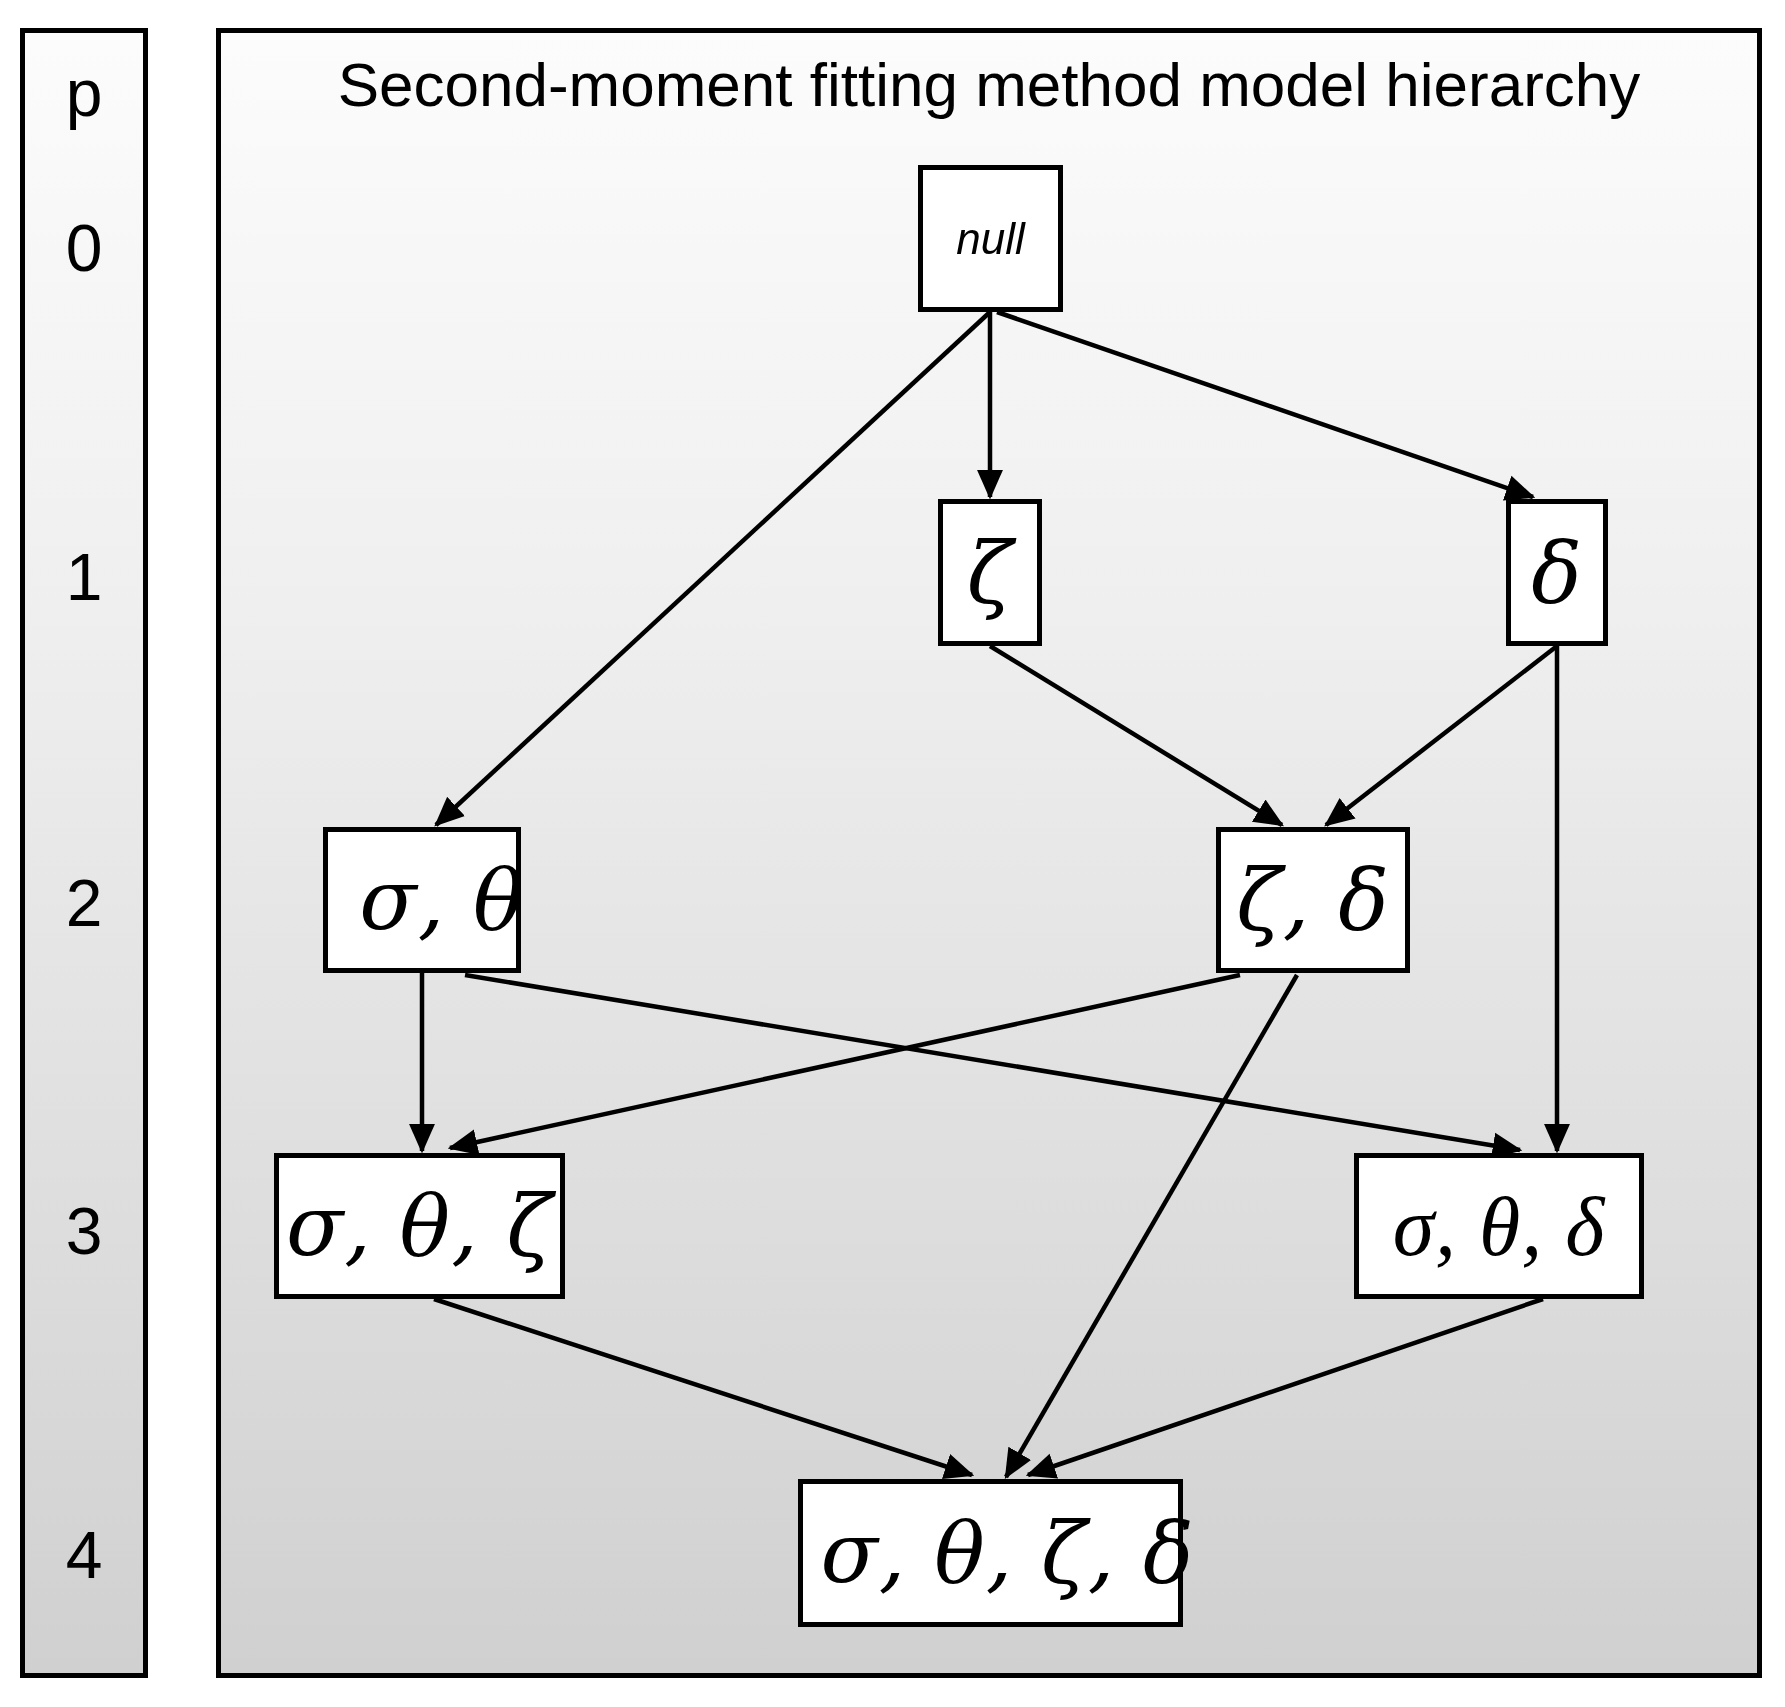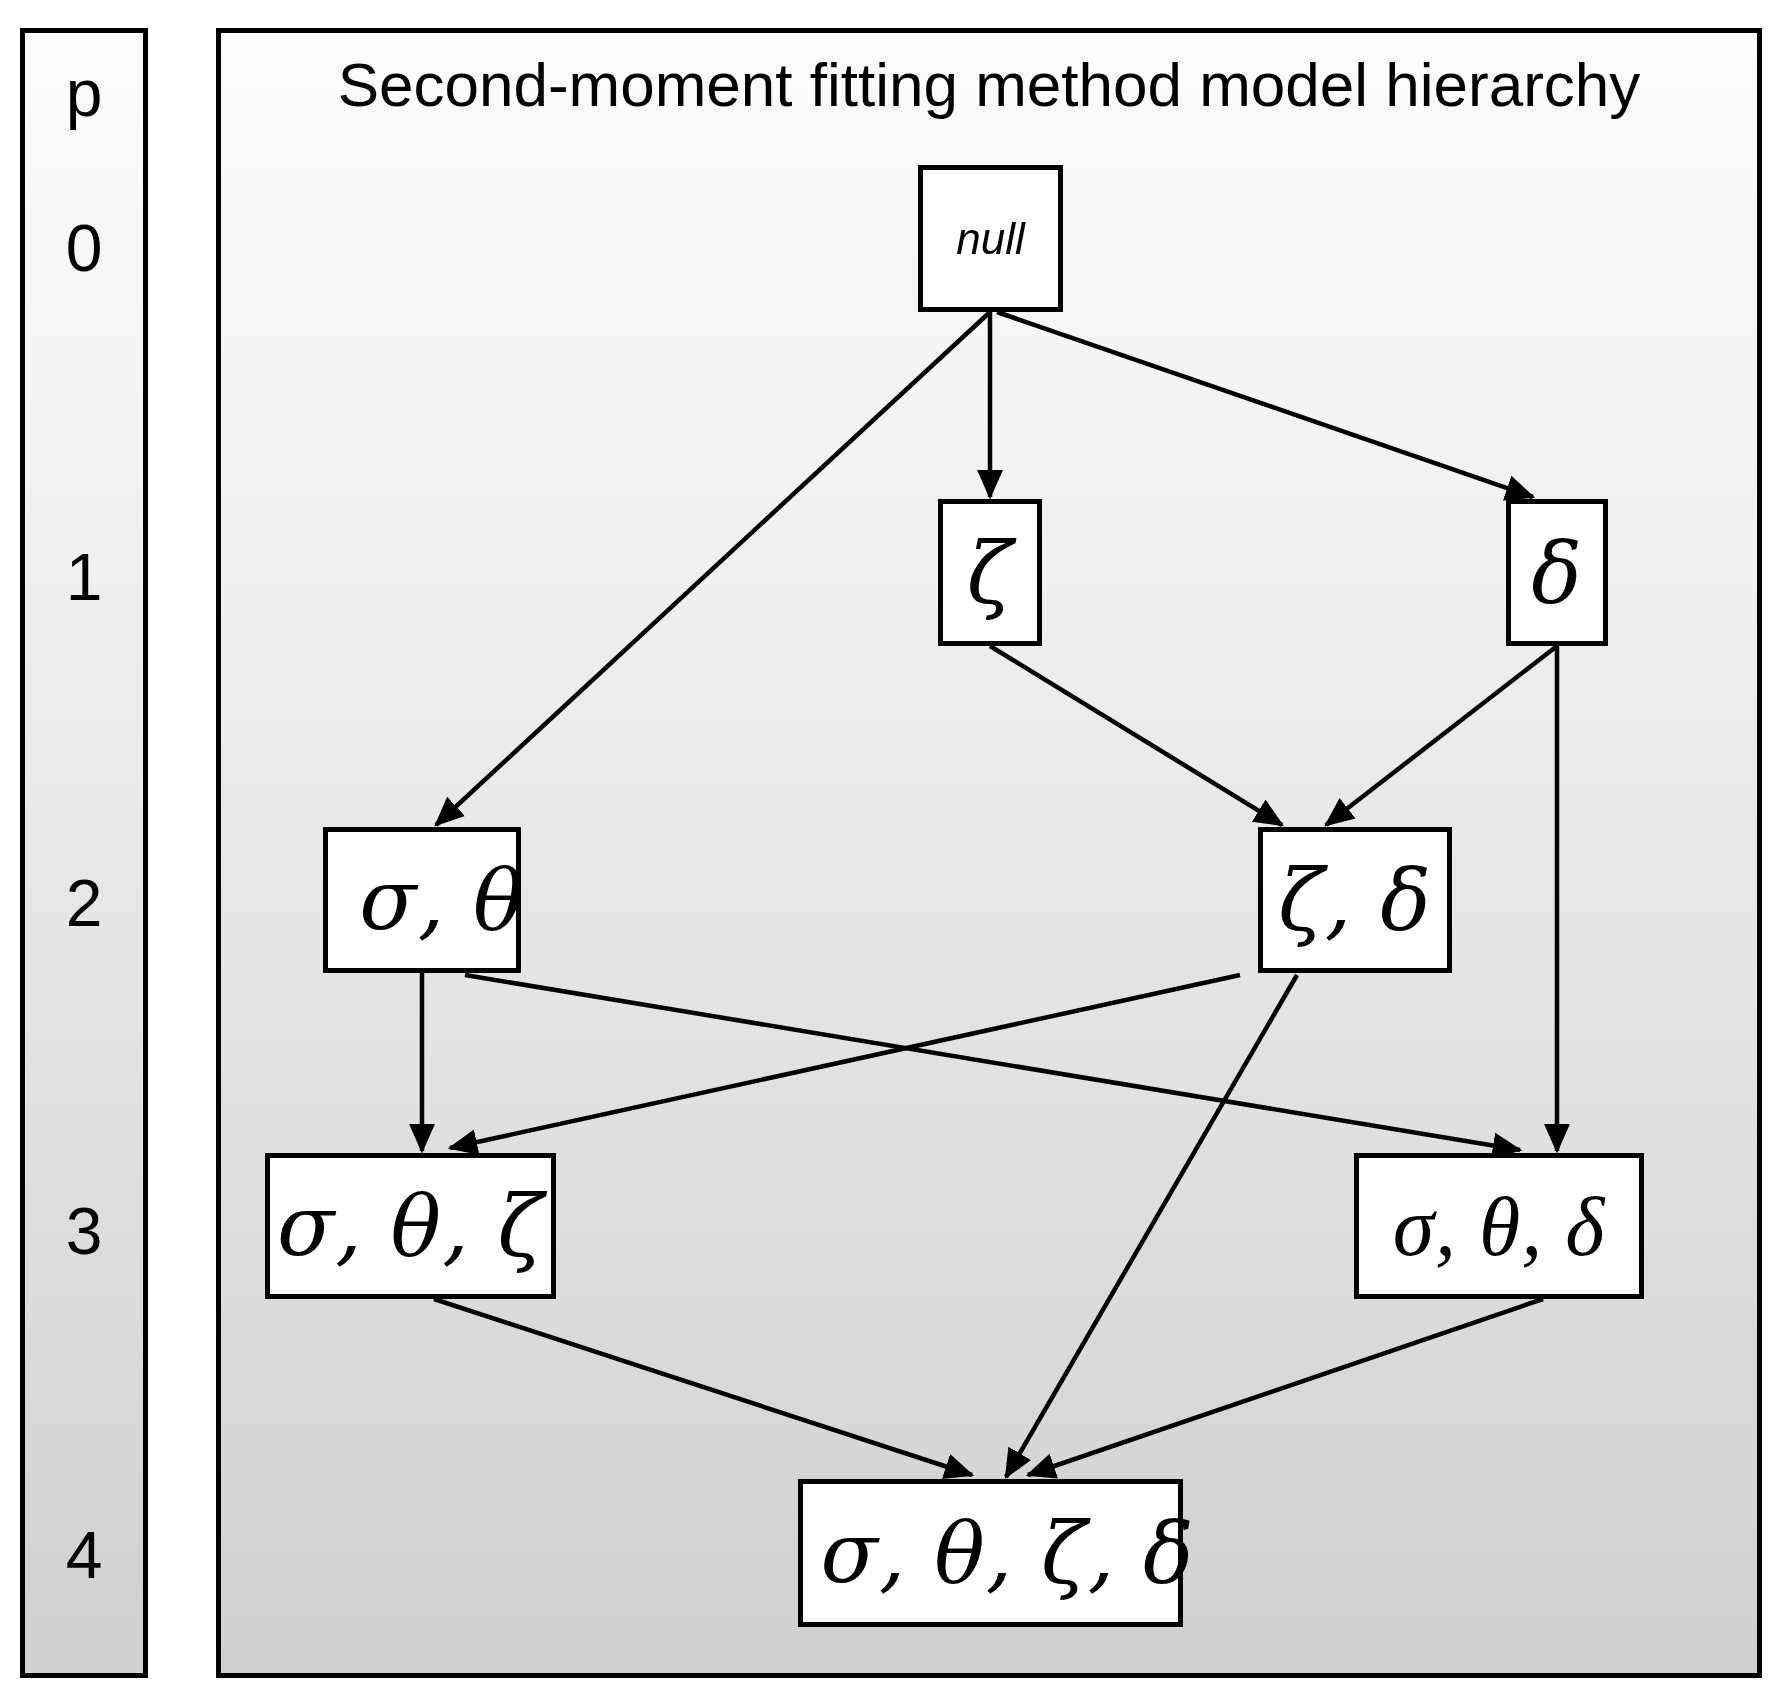--- a/index.html
+++ b/index.html
@@ -121,20 +121,20 @@
           <path d="M 1076 942 L 785 1444" marker-end="url(#arrow)"></path>
           <path d="M 213 1266 L 751 1442" marker-end="url(#arrow)"></path>
           <path d="M 1322 1266 L 807 1442" marker-end="url(#arrow)"></path>
         </g>
     </svg>
     <div id="node-layer">
         <div class="node null-node" style="left: 697px; top: 132px; width: 145px; height: 147px;">null</div>
         <div class="node" style="left: 717px; top: 466px; width: 104px; height: 147px;">ζ</div>
         <div class="node" style="left: 1285px; top: 466px; width: 102px; height: 147px;">δ</div>
         <div class="node" style="left: 102px; top: 794px; width: 198px; height: 146px; padding-left: 40px;">σ, θ</div>
-        <div class="node" style="left: 1037px; top: 794px; width: 194px; height: 146px;">ζ, δ</div>
-        <div class="node" style="left: 44px; top: 1120px; width: 291px; height: 146px;">σ, θ, ζ</div>
+        <div class="node" style="left: 995px; top: 794px; width: 194px; height: 146px;">ζ, δ</div>
+        <div class="node" style="left: 53px; top: 1120px; width: 291px; height: 146px;">σ, θ, ζ</div>
         <div class="node" style="left: 1133px; top: 1120px; width: 290px; height: 146px; font-family: Liberation Serif, serif;">σ, θ, δ</div>
         <div class="node" style="left: 577px; top: 1446px; width: 385px; height: 148px; padding-left: 34px;">σ, θ, ζ, δ</div>
       </div>
   </div>
 
 </div>
 
 </body></html>

